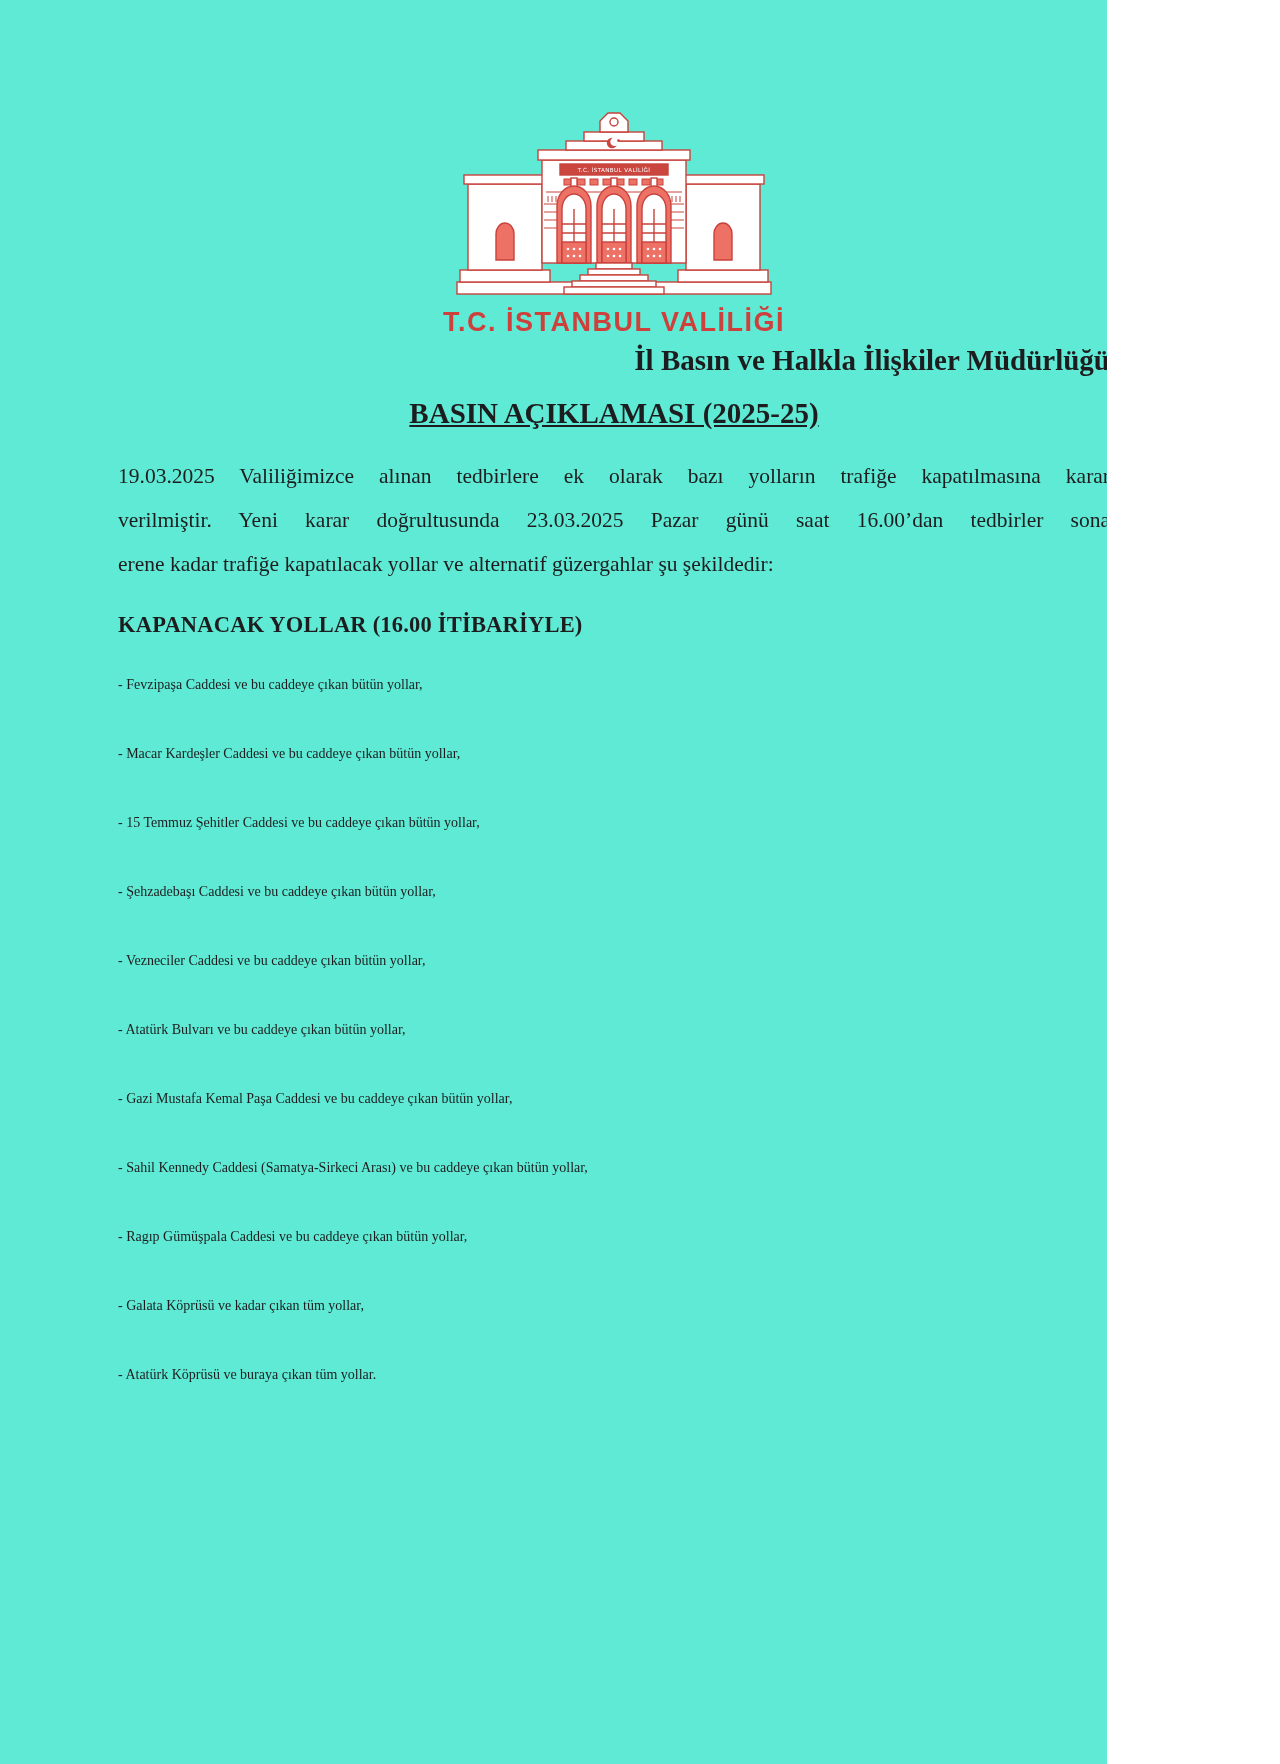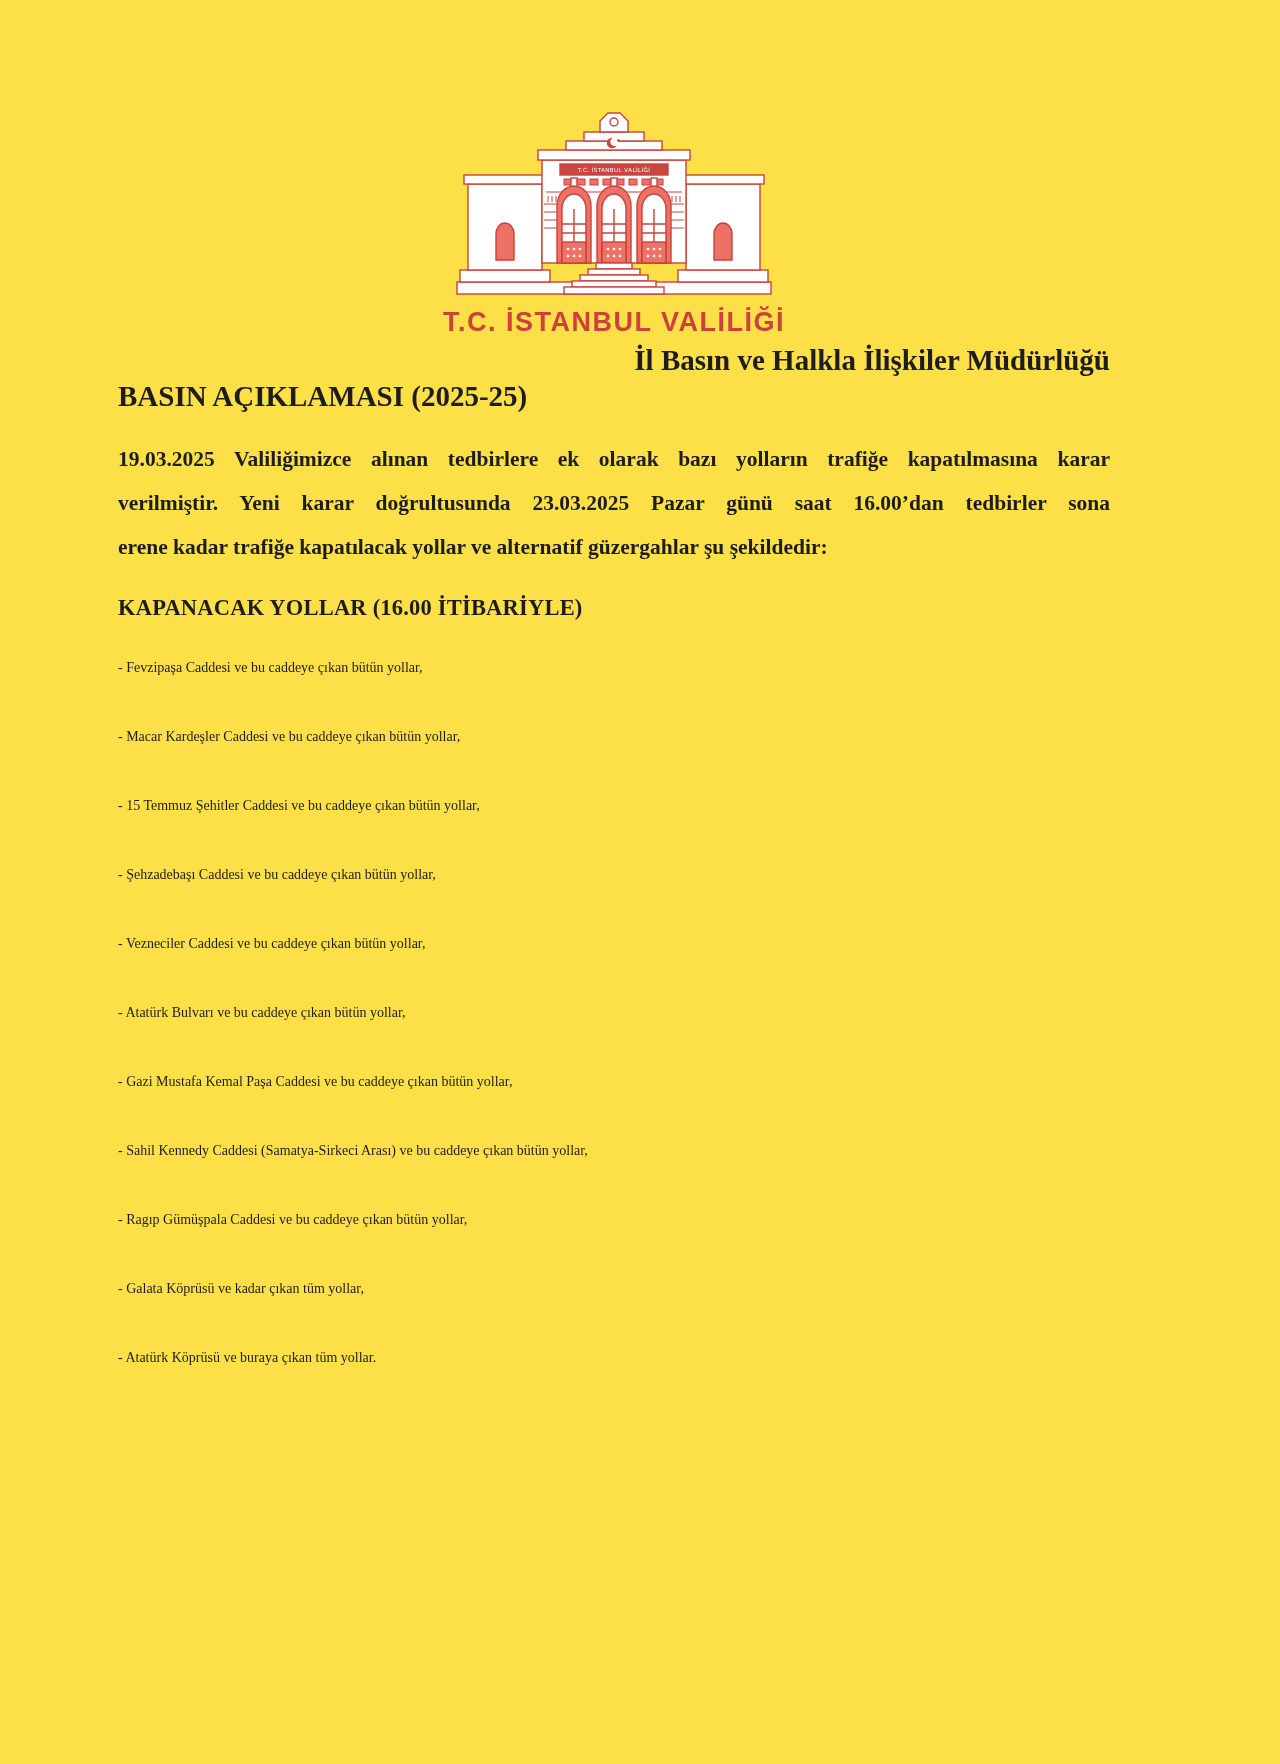--- a/index.html
+++ b/index.html
@@ -1,20 +1,20 @@
 <!DOCTYPE html>
 <html><head>
 <meta charset="utf-8">
 <style>
   html, body { margin: 0; padding: 0; }
   .page {
     position: relative;
-    width: 1280px;
+    width: 1107px;
     height: 1764px;
-    background: #fde047;
+    background: #5eead4;
     font-family: "Liberation Serif", serif;
     color: #1d1d1f;
     overflow: hidden;
   }
   .content {
     position: absolute;
     left: 118px;
     top: 0;
     width: 992px;
   }
@@ -34,35 +34,36 @@
     line-height: 31px;
   }
   .dept {
     margin-top: 4px;
     text-align: right;
     font-weight: 700;
     font-size: 29px;
     line-height: 36px;
   }
   .release-title {
-    text-align: left;
+    margin-top: 17px;
+    text-align: center;
     font-weight: 700;
     font-size: 29px;
     line-height: 36px;
+    text-decoration: underline;
   }
   .intro {
     margin-top: 23px;
     font-size: 21.5px;
   }
   .intro-line {
     line-height: 44px;
     text-align: justify;
     text-align-last: justify;
     white-space: normal;
-    font-weight: bold;
   }
   .intro-line:last-child {
     text-align-last: left;
   }
   .section-heading {
     margin-top: 25px;
     text-align: left;
     font-weight: 700;
     font-size: 22.5px;
     line-height: 28px;

